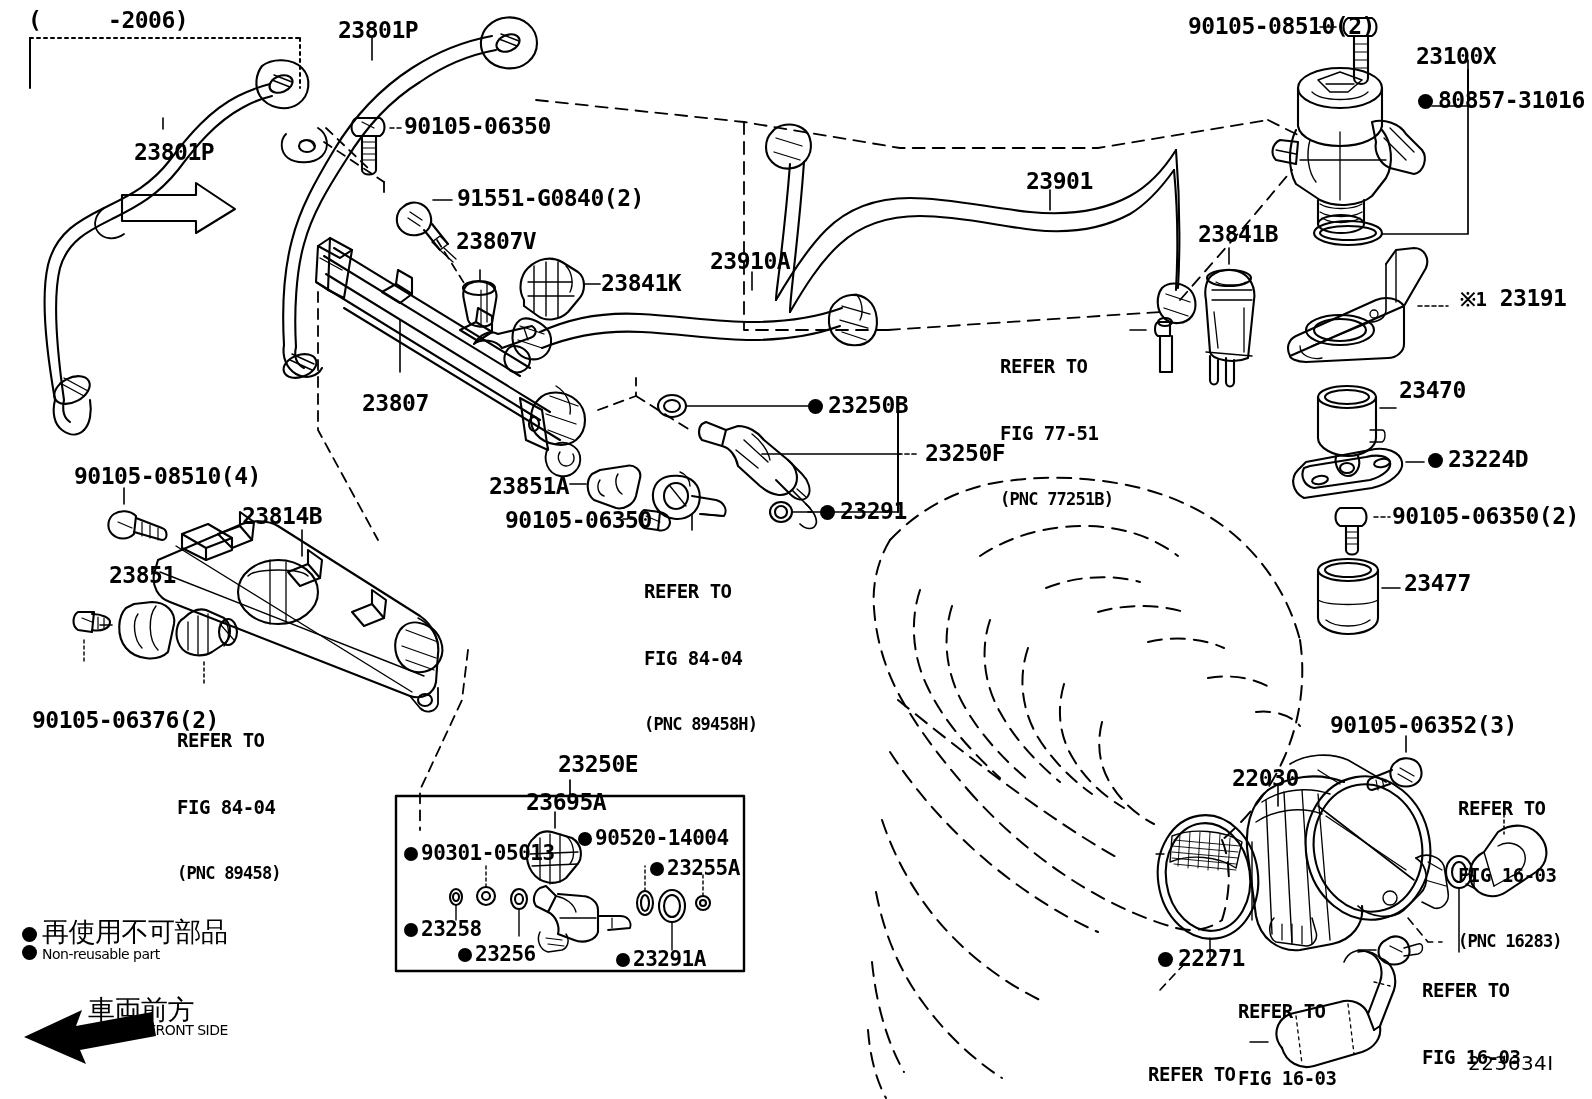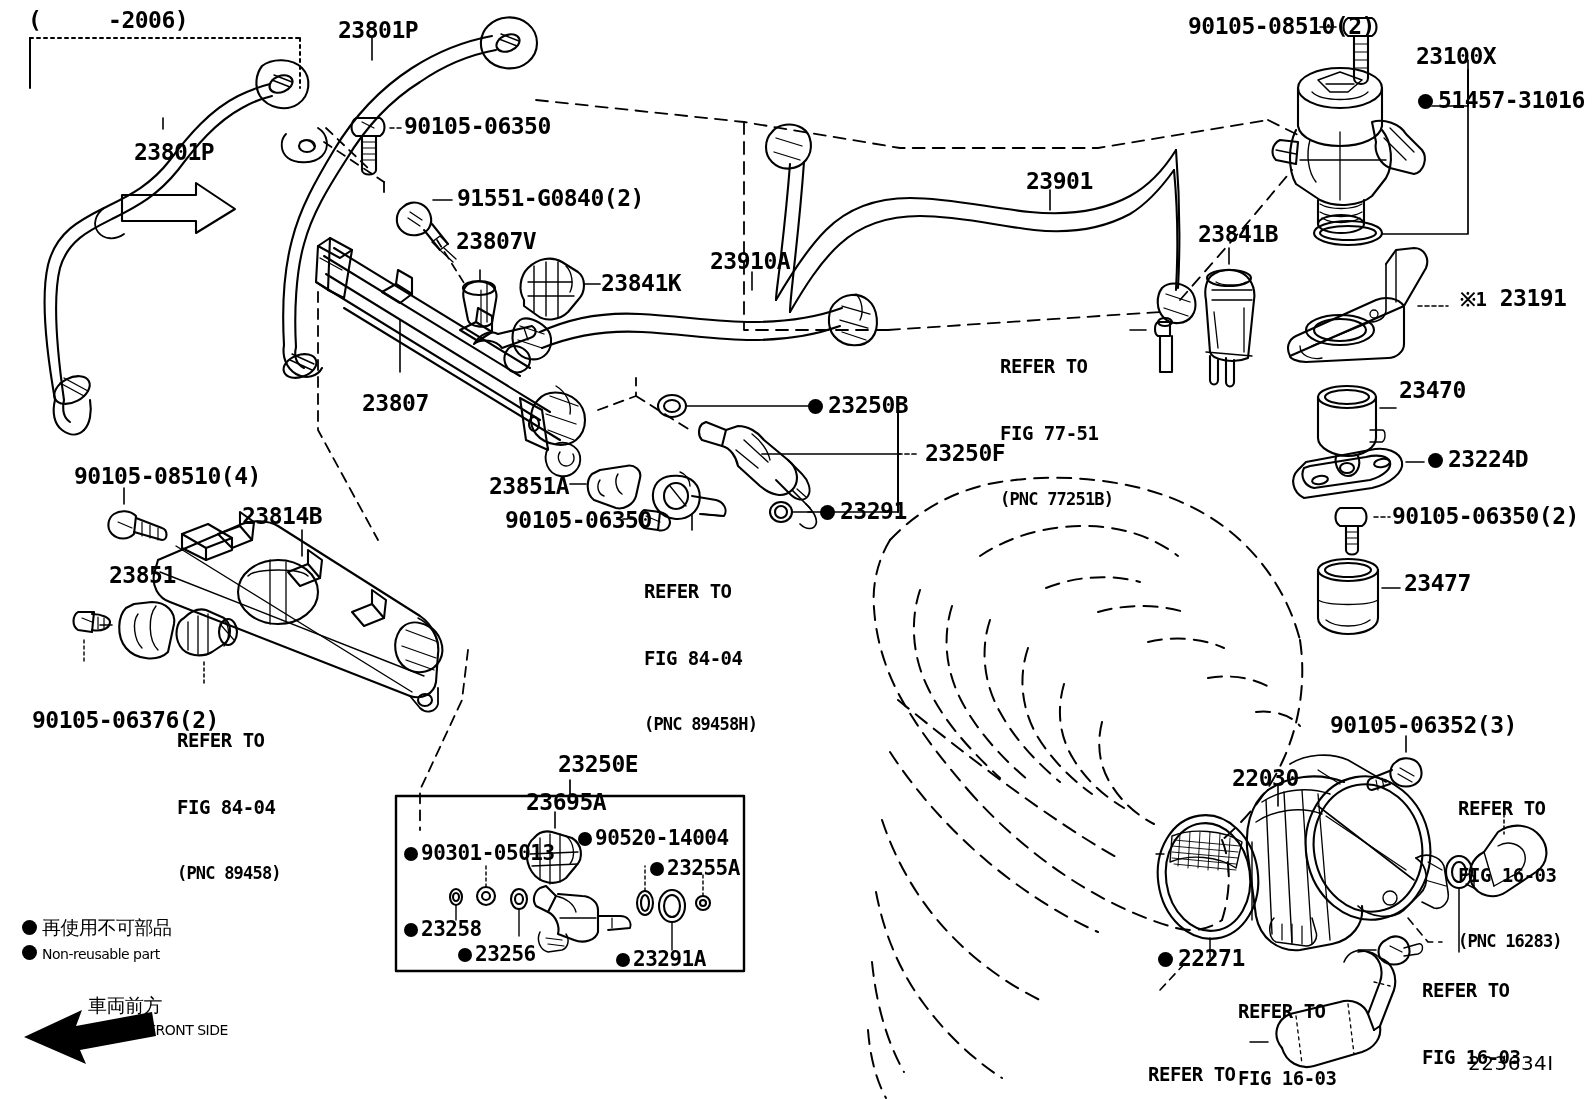--- a/index.html
+++ b/index.html
@@ -19,21 +19,21 @@
     white-space:pre;
     letter-spacing:-0.5px;
     line-height:1.12;
   }
   .p-num{font-size:23px;}
   .p-num-sm{font-size:21px;}
   .refer{font-size:19px;line-height:1.18;}
   .refer .pnc{font-size:17px;font-weight:bold;letter-spacing:-0.8px;}
   .legend-jp{
     font-family:"DejaVu Sans","Liberation Sans",sans-serif;
-    font-weight:normal;font-size:19px;
+    font-weight:normal;font-size:27px;
   }
   .legend-en{
     font-family:"DejaVu Sans","Liberation Sans",sans-serif;
     font-weight:normal;font-size:14px;
   }
   .dot{
     display:inline-block;
     width:15px;height:15px;border-radius:50%;
     background:#000;vertical-align:-1px;margin-right:5px;
   }
@@ -697,21 +697,21 @@
 
   <div class="lbl p-num" style="left:404px;top:114px;">90105-06350</div>
   <div class="lbl p-num" style="left:457px;top:186px;">91551-G0840(2)</div>
   <div class="lbl p-num" style="left:456px;top:229px;">23807V</div>
   <div class="lbl p-num" style="left:601px;top:271px;">23841K</div>
   <div class="lbl p-num" style="left:710px;top:249px;">23910A</div>
   <div class="lbl p-num" style="left:362px;top:391px;">23807</div>
 
   <div class="lbl p-num" style="left:1188px;top:14px;">90105-08510(2)</div>
   <div class="lbl p-num" style="left:1416px;top:44px;">23100X</div>
-  <div class="lbl p-num" style="left:1418px;top:88px;"><span class="dot"></span><span>51457-31016</span></div>
+  <div class="lbl p-num" style="left:1418px;top:88px;"><span class="dot"></span><span>80857-31016</span></div>
 
   <div class="lbl p-num" style="left:1026px;top:148px;margin-top:21px;">23901</div>
   <div class="lbl p-num" style="left:1198px;top:222px;">23841B</div>
 
   <div class="lbl p-num" style="left:1460px;top:286px;"><span class="star">※1</span> <span>23191</span></div>
   <div class="lbl p-num" style="left:1399px;top:378px;">23470</div>
   <div class="lbl p-num" style="left:1428px;top:447px;"><span class="dot"></span><span>23224D</span></div>
   <div class="lbl p-num" style="left:1392px;top:504px;">90105-06350(2)</div>
   <div class="lbl p-num" style="left:1404px;top:571px;">23477</div>
 

